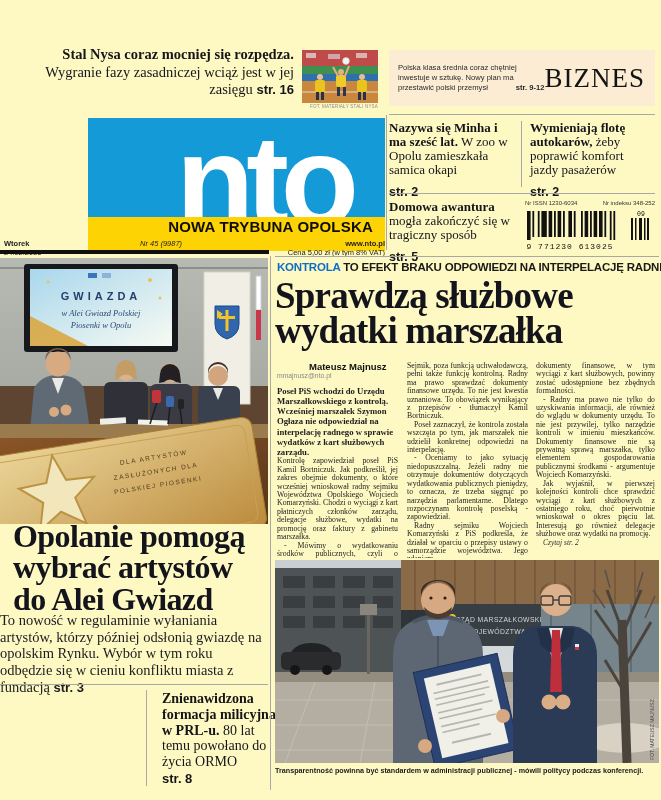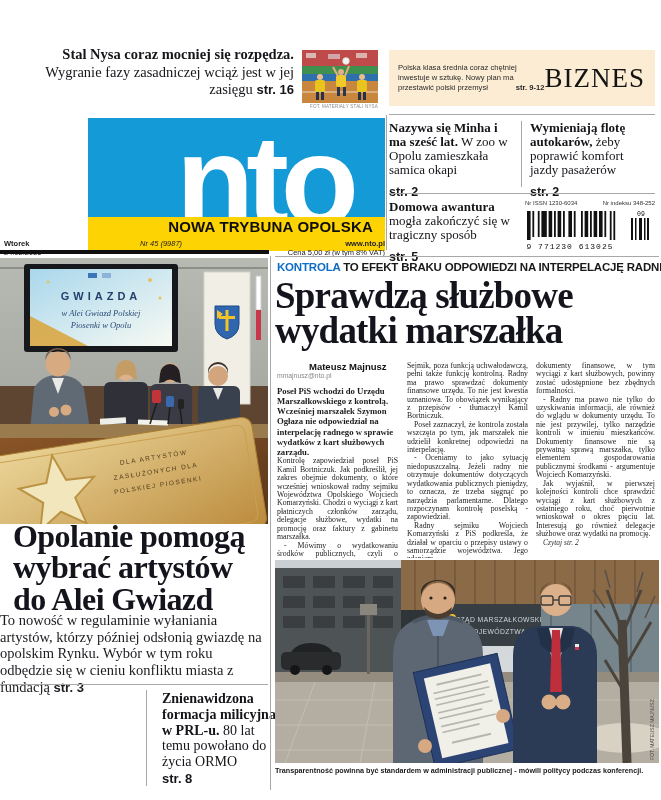--- a/index.html
+++ b/index.html
@@ -1,16 +1,16 @@
 <!DOCTYPE html>
 <html lang="pl"><head>
 <meta charset="utf-8">
 <style>
   html,body{margin:0;padding:0;background:#e8e8e8;}
-  .page{position:relative;width:661px;height:800px;background:#ffffff;overflow:hidden;
+  .page{position:relative;width:661px;height:800px;background:#fef9c3;overflow:hidden;
         font-family:"Liberation Serif",serif;color:#17171c;margin:0 auto;}
   .abs{position:absolute;}
   .sans{font-family:"Liberation Sans",sans-serif;}
   .pg{font-family:"Liberation Sans",sans-serif;font-weight:bold;}
   .rule{background:#a8a8a8;}
   p{margin:0;}
 
   
   .top-teaser{left:28px;top:46px;width:266px;text-align:right;font-size:14.5px;line-height:1.22;color:#15151a;}
   .top-teaser .pg{font-size:13px;}

